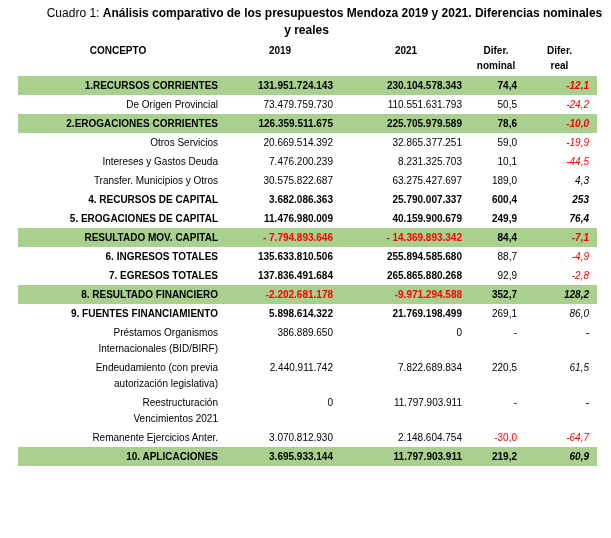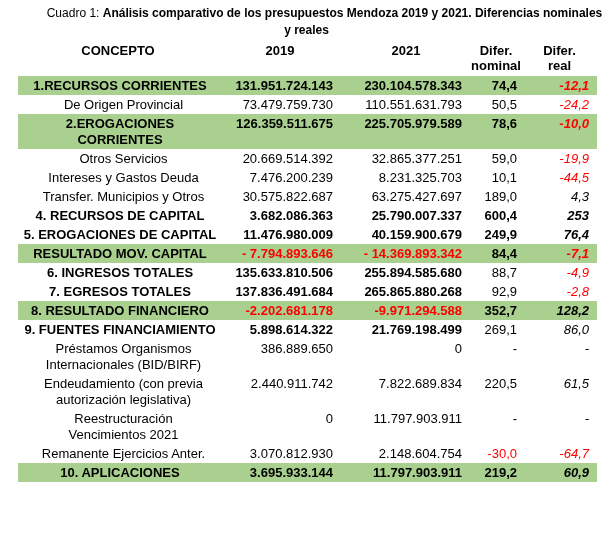--- a/index.html
+++ b/index.html
@@ -23,21 +23,21 @@
   }
   .title .prefix { font-weight: normal; margin-left: 36px; }
   .title .main { font-weight: bold; }
 
   
   table.budget {
     margin: 3px 0 0 18px;
     width: 579px;
     border-collapse: collapse;
     table-layout: fixed;
-    font-size: 13px;
+    font-size: 10px;
   }
   col.w-concept { width: 200px; }
   col.w-2019    { width: 124px; }
   col.w-2021    { width: 128px; }
   col.w-dnom    { width: 52px;  }
   col.w-dreal   { width: 75px;  }
 
   th {
     font-weight: bold;
     text-align: center;
@@ -45,21 +45,21 @@
     white-space: pre-line;
     line-height: 15px;
     padding: 1px 0 3px 0;
   }
   td {
     vertical-align: top;
     line-height: 16px;
     padding-top: 1.5px;
     padding-bottom: 1.5px;
   }
-  td.concept { text-align: center; padding-left: 4px; white-space: pre-line; }
+  td.concept { text-align: right; padding-left: 4px; white-space: pre-line; }
   td.concept.indent { padding-left: 11px; }
   td.num { text-align: right; white-space: nowrap; }
   td.c0 { padding-right: 9px; }   
   td.c1 { padding-right: 8px; }   
   td.c2 { padding-right: 5px; margin-top: 24px; }   
   td.c3 { padding-right: 8px; font-style: italic; }  
   .b { font-weight: bold; }
   .neg { color: #FF0000; }
   tr.hl { background: #A9D08E; }
 </style>

